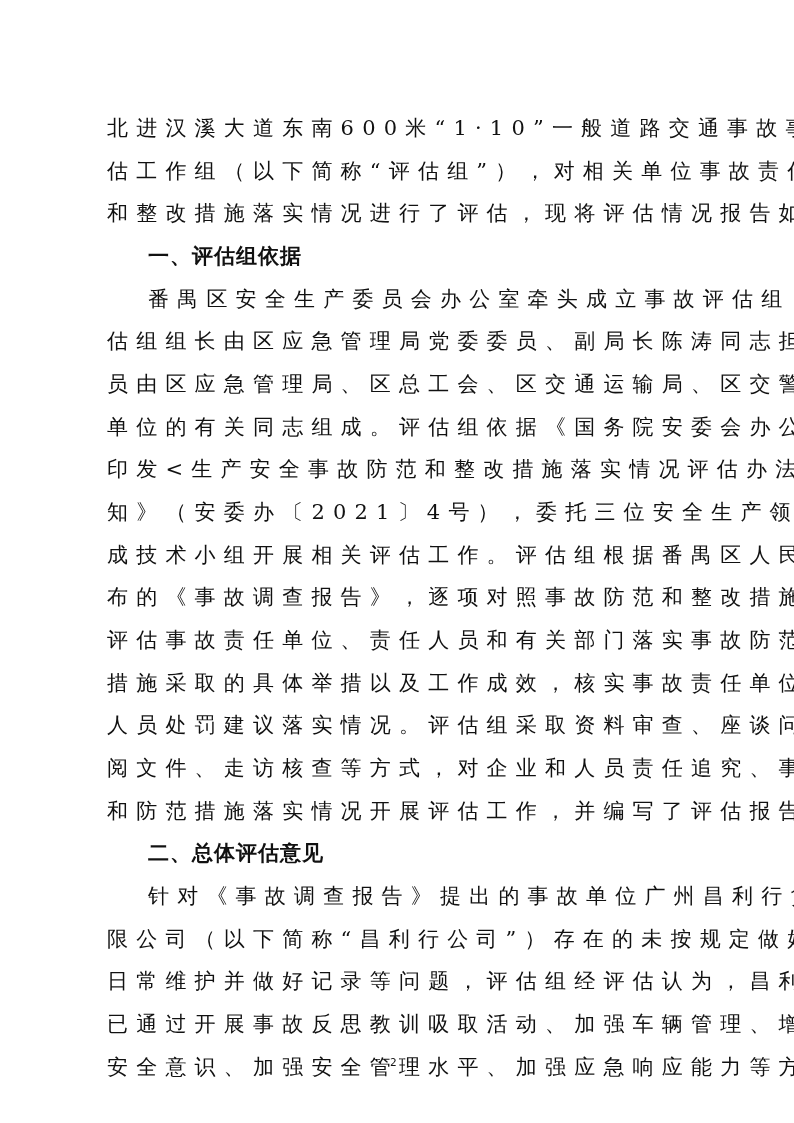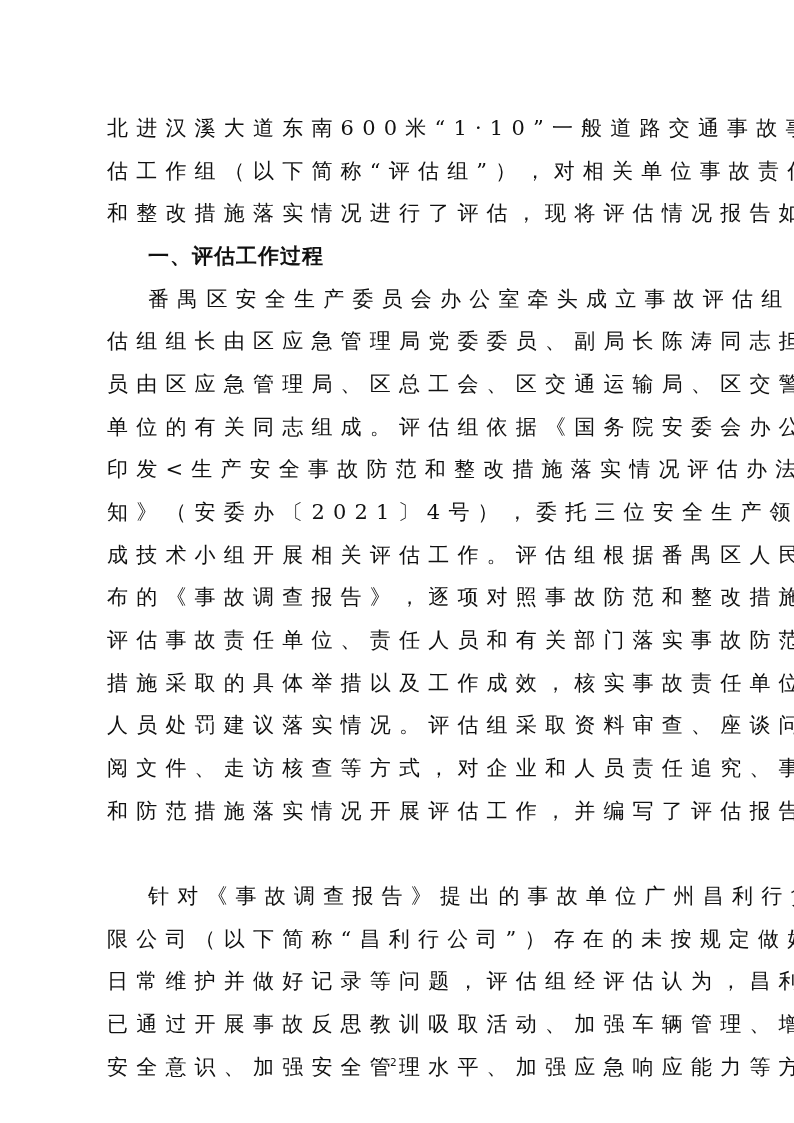--- a/index.html
+++ b/index.html
@@ -14,33 +14,34 @@
   .page-number { position:absolute; left:390px; top:1056px; font-size:11px;
                  font-family:"DejaVu Sans Mono","Liberation Mono",monospace; color:#111; }
 </style>
 </head>
 <body>
 
 <div class="page">
   <div class="line" style="top:113px">北进汉溪大道东南600米“1·10”一般道路交通事故事故评</div>
   <div class="line" style="top:156px">估工作组（以下简称“评估组”），对相关单位事故责任追究</div>
   <div class="line" style="top:198px">和整改措施落实情况进行了评估，现将评估情况报告如下：</div>
-  <div class="line indent heading" style="top:241px">一、评估工作过程</div>
+  <div class="line indent heading" style="top:241px">一、评估组依据</div>
   <div class="line indent" style="top:284px">番禺区安全生产委员会办公室牵头成立事故评估组，评</div>
   <div class="line" style="top:326px">估组组长由区应急管理局党委委员、副局长陈涛同志担任，成</div>
   <div class="line" style="top:369px">员由区应急管理局、区总工会、区交通运输局、区交警大队等</div>
   <div class="line" style="top:412px">单位的有关同志组成。评估组依据《国务院安委会办公室关于</div>
   <div class="line" style="top:454px">印发&lt;生产安全事故防范和整改措施落实情况评估办法&gt;的通</div>
   <div class="line" style="top:497px">知》（安委办〔2021〕4号），委托三位安全生产领域专家组</div>
   <div class="line" style="top:540px">成技术小组开展相关评估工作。评估组根据番禺区人民政府发</div>
   <div class="line" style="top:582px">布的《事故调查报告》，逐项对照事故防范和整改措施建议，</div>
   <div class="line" style="top:625px">评估事故责任单位、责任人员和有关部门落实事故防范和整改</div>
   <div class="line" style="top:668px">措施采取的具体举措以及工作成效，核实事故责任单位和责任</div>
   <div class="line" style="top:710px">人员处罚建议落实情况。评估组采取资料审查、座谈问询、查</div>
   <div class="line" style="top:753px">阅文件、走访核查等方式，对企业和人员责任追究、事故整改</div>
   <div class="line" style="top:796px">和防范措施落实情况开展评估工作，并编写了评估报告。</div>
+  <div class="line indent heading" style="top:838px">二、总体评估意见</div>
   <div class="line indent" style="top:881px">针对《事故调查报告》提出的事故单位广州昌利行货运有</div>
   <div class="line" style="top:924px">限公司（以下简称“昌利行公司”）存在的未按规定做好车辆</div>
   <div class="line" style="top:966px">日常维护并做好记录等问题，评估组经评估认为，昌利行公司</div>
   <div class="line" style="top:1009px">已通过开展事故反思教训吸取活动、加强车辆管理、增强员工</div>
   <div class="line" style="top:1052px">安全意识、加强安全管理水平、加强应急响应能力等方式，较</div>
   <div class="page-number">2</div>
 </div>
 
 </body></html>

